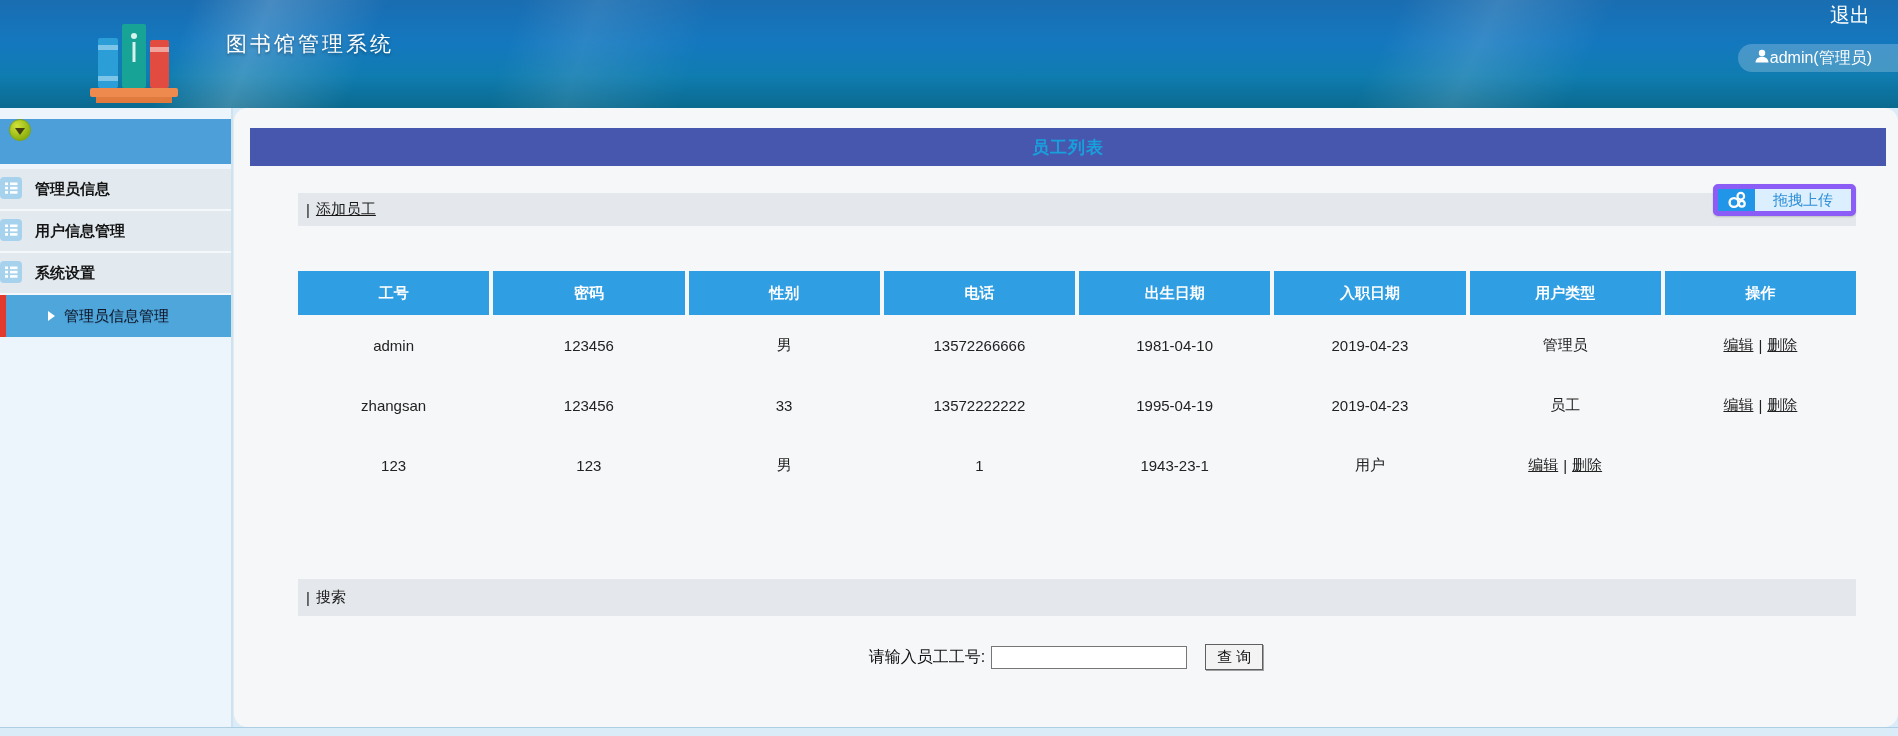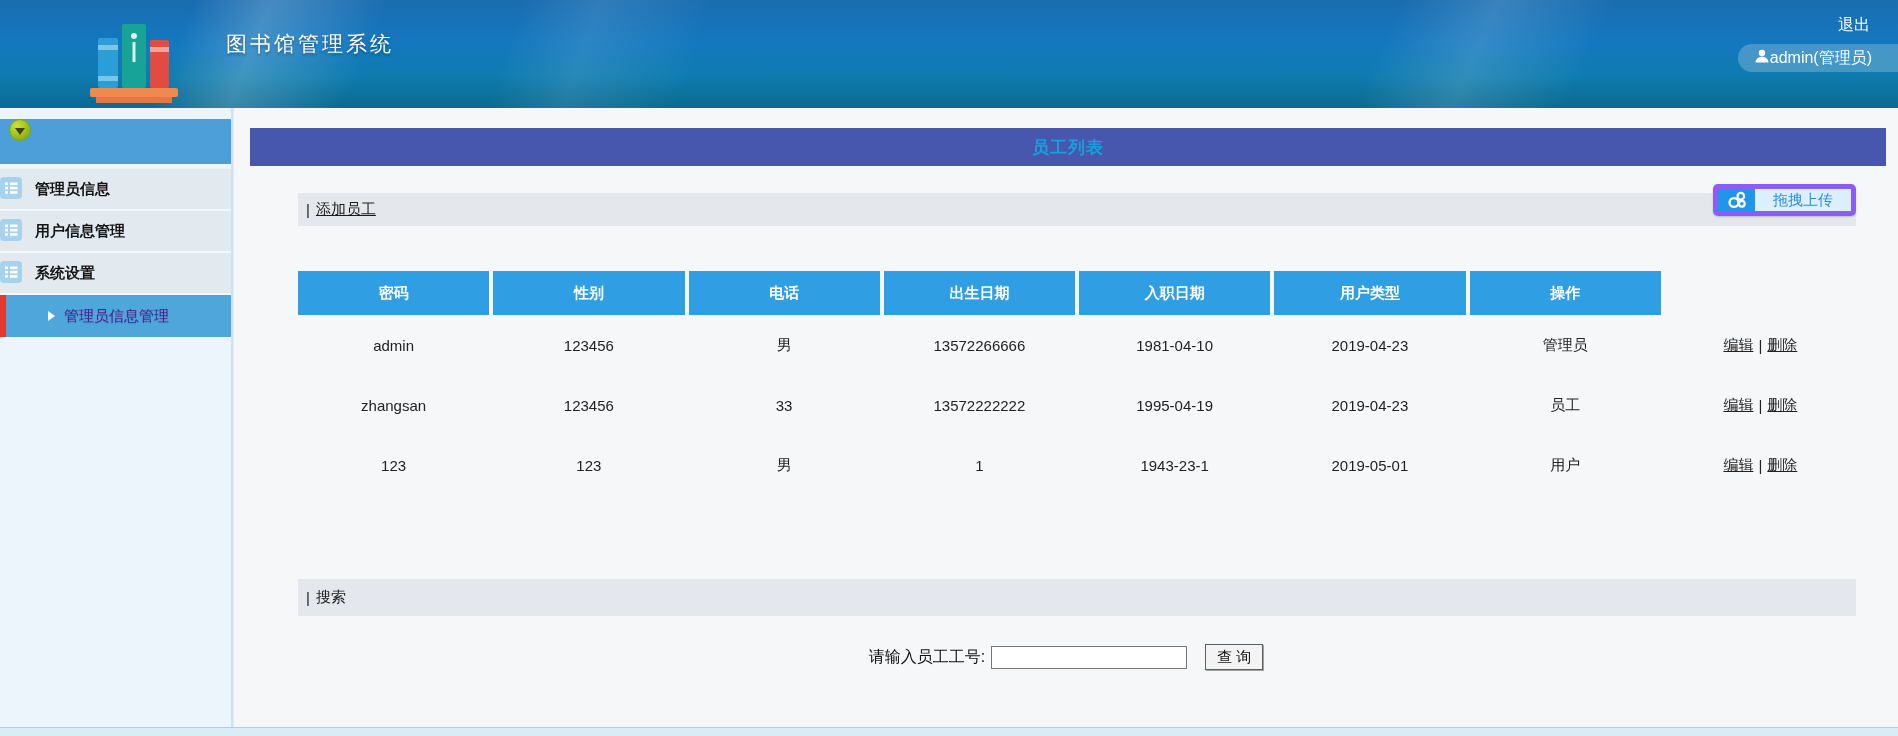--- a/index.html
+++ b/index.html
@@ -23,22 +23,22 @@
       linear-gradient(115deg, rgba(255,255,255,0) 72%, rgba(255,255,255,.14) 77%, rgba(255,255,255,0) 83%);
   }
   .logo { position: absolute; left: 88px; top: 14px; }
   .app-title {
     position: absolute; left: 198px; top: 30px;
     font-size: 21px; font-weight: normal; color: #ffffff; letter-spacing: 3px;
     text-shadow: 0 2px 3px rgba(0,0,0,.3);
     margin-left: 28px;
   }
   .logout {
-    position: absolute; right: 28px; top: 15px;
-    color: #ffffff; font-size: 16px; cursor: pointer;
+    position: absolute; right: 28px; top: 2px;
+    color: #ffffff; font-size: 20px; cursor: pointer;
   }
   .user-pill {
     position: absolute; right: 0; top: 44px; height: 28px;
     border-radius: 15px 0 0 15px;
     background: rgba(255,255,255,.22);
     display: flex; align-items: center; gap: 0;
     padding: 0 26px 0 16px;
     color: #ffffff; font-size: 16px; cursor: pointer;
   }
 
@@ -62,31 +62,31 @@
   }
   .menu { margin-top: 5px; }
   .menu-item {
     height: 42px; background: #e3eaef; border-bottom: 2px solid #f5f8fa;
     display: flex; align-items: center; gap: 13px; 
     font-size: 15px; font-weight: bold; color: #151515; cursor: pointer;
   }
   .submenu-active {
     height: 42px; background: #4fa6db; border-left: 6px solid #e23b2e;
     display: flex; align-items: center; gap: 9px; padding-left: 42px;
-    font-size: 15px; color: #4c1d95; cursor: pointer;
+    font-size: 15px; color: #0f172a; cursor: pointer;
     text-shadow: 0 1px 1px rgba(0,0,0,.15);
   }
   .caret-right {
     width: 0; height: 0;
     border-top: 5px solid transparent; border-bottom: 5px solid transparent;
     border-left: 7px solid #ffffff;
   }
 
   
-  .main { flex: 1; background: #f6f7f9; border-left: 1px solid #e4e9ee; position: relative; }
+  .main { flex: 1; background: #f6f7f9; border-left: 1px solid #e4e9ee; position: relative; border-radius: 14px; }
   .title-bar {
     margin: 20px 12px 0 16px; height: 38px; background: #4757ae;
     display: flex; align-items: center; justify-content: center;
     color: #18a0dc; font-size: 17px; font-weight: bold; letter-spacing: 1px;
   }
   .section-bar {
     margin: 0 42px 0 64px; height: 33px; background: #e4e7eb;
     display: flex; align-items: center; padding-left: 8px;
     font-size: 15px; color: #1a1a1a; position: relative;
   }
@@ -242,20 +242,21 @@
             <circle cx="14.8" cy="7.2" r="3.3" fill="none" stroke="#ffffff" stroke-width="2.2"></circle>
             <circle cx="15.8" cy="14.8" r="2.9" fill="none" stroke="#ffffff" stroke-width="2.2"></circle>
           </svg>
         </span>
         <span class="upload-label">拖拽上传</span>
       </div>
     </div>
 
     <div class="emp-table">
       <div class="thead">
+        <div class="th">工号</div>
         <div class="th">密码</div>
         <div class="th">性别</div>
         <div class="th">电话</div>
         <div class="th">出生日期</div>
         <div class="th">入职日期</div>
         <div class="th">用户类型</div>
         <div class="th">操作</div>
       </div>
 
       <div class="trow">
@@ -287,21 +288,20 @@
           <span class="op-link">删除</span>
         </div>
       </div>
 
       <div class="trow">
         <div class="td">123</div>
         <div class="td">123</div>
         <div class="td">男</div>
         <div class="td">1</div>
         <div class="td">1943-23-1</div>
-        <div class="td">2019-05-01</div>
         <div class="td">用户</div>
         <div class="td">
           <span class="op-link">编辑</span>
           <span class="op-sep">|</span>
           <span class="op-link">删除</span>
         </div>
       </div>
     </div>
 
     <div class="section-bar search-bar">

